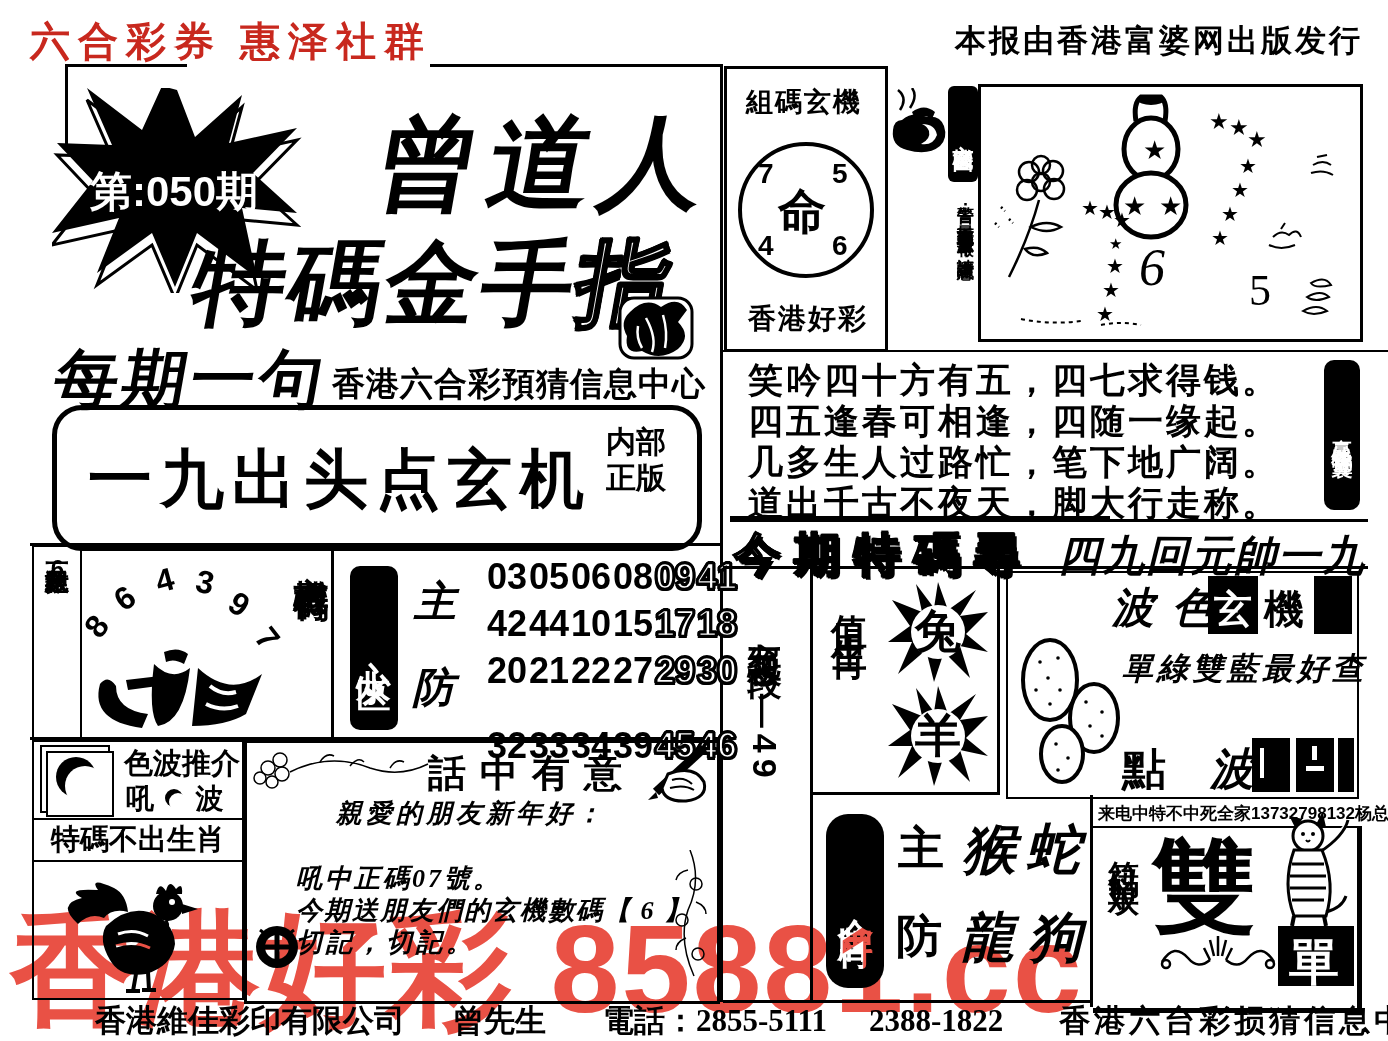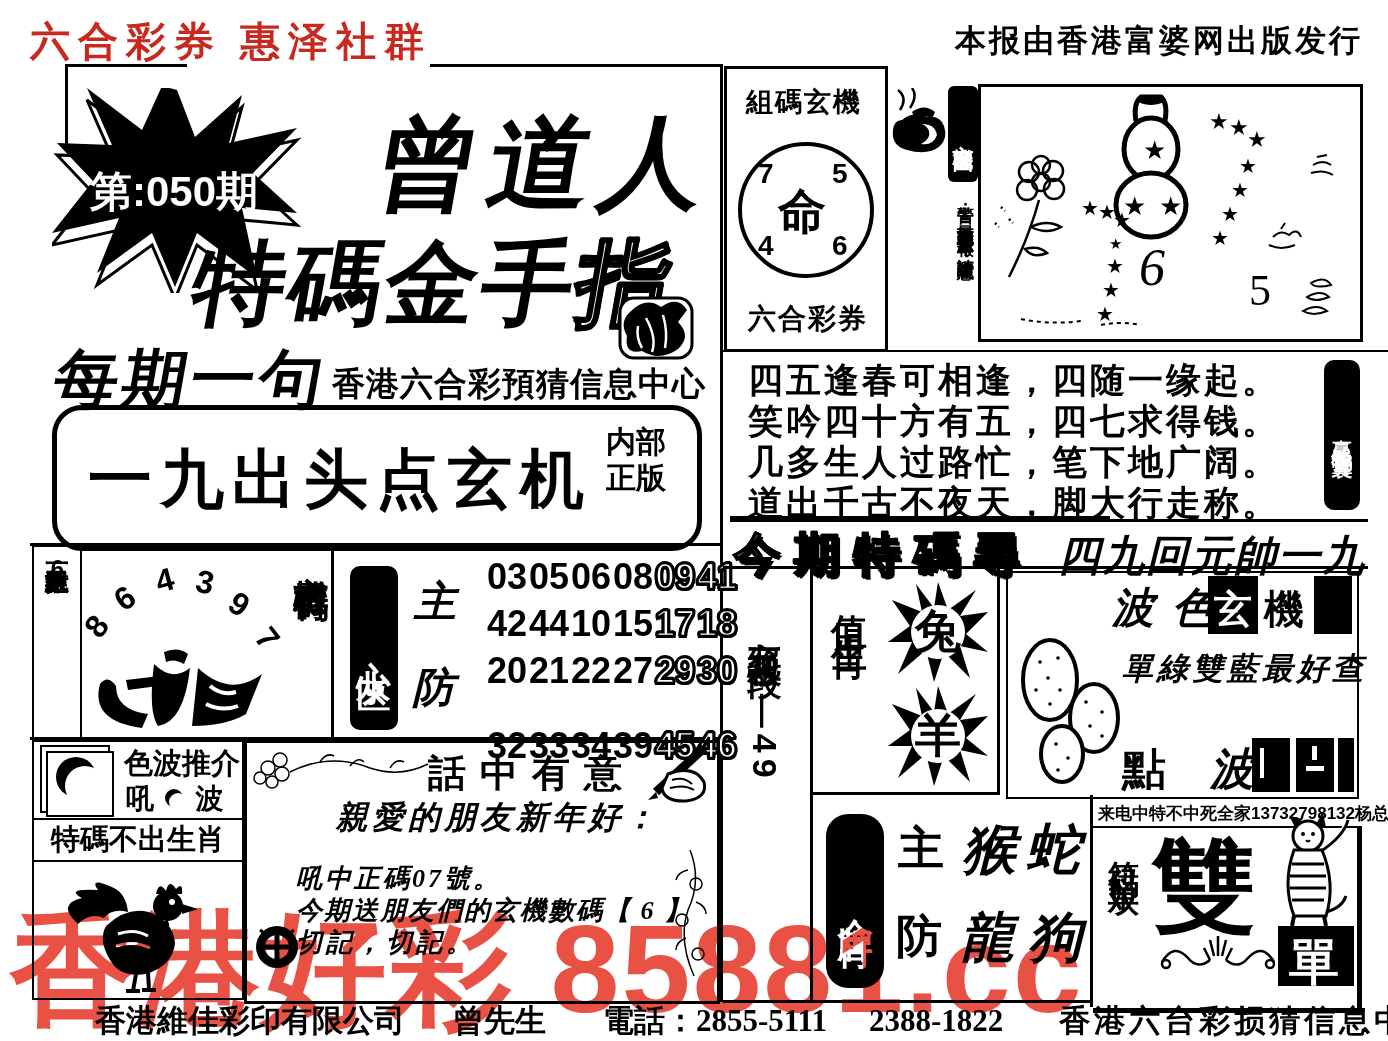--- a/index.html
+++ b/index.html
@@ -184,42 +184,42 @@
     <svg width="44" height="130" viewBox="0 0 44 130">
       <g stroke="#000" stroke-width="1.5" fill="none">
         <path d="M22,0 Q34,30 20,60 Q10,90 26,126"></path>
         <circle cx="28" cy="34" r="6"></circle>
           <circle cx="14" cy="70" r="6"></circle>
           <circle cx="30" cy="104" r="6"></circle>
         <path d="M20,20 q-10,2 -12,10 M28,52 q10,4 10,12 M18,88 q-10,4 -10,12"></path>
       </g>
     </svg>
   </div>
-  <div class="abs serif nowrap" style="left:336px;top:796px;font-size:32px;font-weight:700;font-style:italic;letter-spacing:4px;">親愛的朋友新年好：</div>
+  <div class="abs serif nowrap" style="left:336px;top:796px;font-size:26px;font-weight:700;font-style:italic;letter-spacing:4px;">親愛的朋友新年好：</div>
   <div class="abs serif nowrap" style="left:296px;top:861px;font-size:26px;font-weight:700;font-style:italic;letter-spacing:3px;">吼中正碼07號。</div>
   <div class="abs serif nowrap" style="left:296px;top:893px;font-size:26px;font-weight:700;font-style:italic;letter-spacing:2px;">今期送朋友們的玄機數碼【 6 】</div>
   <div class="abs serif nowrap" style="left:296px;top:925px;font-size:26px;font-weight:700;font-style:italic;letter-spacing:4px;">切記，切記。</div>
   <div class="abs" style="left:252px;top:922px;">
     <svg width="50" height="50" viewBox="0 0 50 50">
       <circle cx="25" cy="25" r="21" fill="#000"></circle>
       <circle cx="25" cy="25" r="12" fill="#fff"></circle>
       <path d="M25,13 L25,37 M13,25 L37,25" stroke="#000" stroke-width="5"></path>
       <path d="M8,8 L16,14 M42,8 L34,14" stroke="#000" stroke-width="3"></path>
     </svg>
   </div>
 
   <div class="abs" style="left:724px;top:66px;width:158px;height:280px;border:3px solid #000;"></div>
   <div class="abs nowrap" style="left:746px;top:84px;font-size:27px;font-weight:900;letter-spacing:2px;font-family:'Liberation Serif',serif;">組碼玄機</div>
   <div class="abs" style="left:738px;top:142px;width:128px;height:128px;border:4px solid #000;border-radius:50%;"></div>
   <div class="abs serif" style="left:778px;top:180px;font-size:48px;font-weight:900;">命</div>
   <div class="abs" style="left:758px;top:158px;font-size:28px;font-weight:900;">7</div>
   <div class="abs" style="left:832px;top:158px;font-size:28px;font-weight:900;">5</div>
   <div class="abs" style="left:758px;top:230px;font-size:28px;font-weight:900;">4</div>
   <div class="abs" style="left:832px;top:230px;font-size:28px;font-weight:900;">6</div>
-  <div class="abs nowrap" style="left:748px;top:300px;font-size:28px;font-weight:900;letter-spacing:2px;font-family:'Liberation Serif',serif;">六合彩券</div>
+  <div class="abs nowrap" style="left:748px;top:300px;font-size:28px;font-weight:900;letter-spacing:2px;font-family:'Liberation Serif',serif;">香港好彩</div>
 
   <div class="abs" style="left:888px;top:88px;">
     <svg width="64" height="70" viewBox="0 0 64 70">
       <path d="M14,32 Q6,32 5,42 Q3,58 19,62 Q40,68 52,58 Q60,50 56,38 Q52,27 39,29 Q25,23 14,32 Z" fill="#000"></path>
       <path d="M24,24 Q36,15 47,24 L44,31 Q35,25 27,31 Z" fill="#000"></path>
       <path d="M34,36 Q47,36 49,47 Q45,58 33,56 Q43,51 41,43 Q39,38 34,36 Z" fill="#fff"></path>
       <path d="M12,22 Q20,10 10,2 M22,20 Q30,8 24,0" stroke="#000" stroke-width="2.5" fill="none"></path>
     </svg>
   </div>
   <div class="abs blackpill" style="left:948px;top:86px;width:30px;height:96px;border-radius:6px;display:flex;align-items:center;justify-content:center;">
@@ -275,22 +275,22 @@
         <path d="M332,78 q10,-6 18,0 M330,86 q12,-4 22,2 M336,70 l10,-2"></path>
         <path d="M292,150 q8,-8 16,-2 q8,-8 12,2 M288,158 q12,6 26,0 M300,142 l4,-6"></path>
         <path d="M330,196 q14,-8 20,2 q-16,4 -20,-2 Z M326,210 q14,-8 22,0 q-14,6 -22,0 Z M322,224 q14,-8 24,0 q-14,6 -24,0 Z"></path>
         <path d="M40,232 q30,6 60,2 M120,238 q20,-4 40,0" stroke-dasharray="4,4"></path>
       </g>
     </svg>
   </div>
 
   <div class="ln" style="left:723px;top:350px;width:665px;height:2px;"></div>
   <div class="abs serif" style="left:748px;top:360px;font-size:35px;font-weight:900;line-height:41px;letter-spacing:3px;white-space:nowrap;">
+    <div>笑吟四十方有五，四七求得钱。</div>
     <div>四五逢春可相逢，四随一缘起。</div>
-    <div>笑吟四十方有五，四七求得钱。</div>
     <div>几多生人过路忙，笔下地广阔。</div>
     <div>道出千古不夜天，脚大行走称。</div>
   </div>
   <div class="abs blackpill" style="left:1324px;top:360px;width:36px;height:150px;border-radius:10px;display:flex;align-items:center;justify-content:center;">
     <span class="vtext" style="font-size:21px;font-weight:900;letter-spacing:6px;">赢钱锦囊</span>
   </div>
 
   <div class="ln" style="left:730px;top:516px;width:380px;height:6px;"></div>
   <div class="ln" style="left:1110px;top:519px;width:258px;height:3px;"></div>
   <div class="abs nowrap" style="left:734px;top:524px;font-size:46px;font-weight:900;letter-spacing:14px;font-family:'Liberation Serif',serif;">

